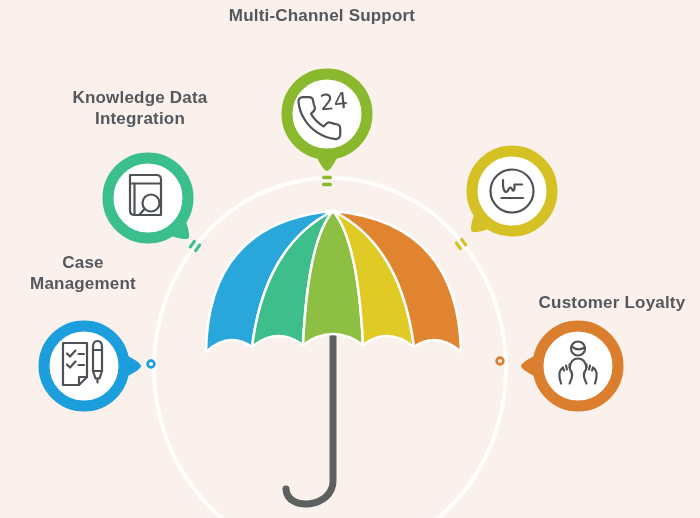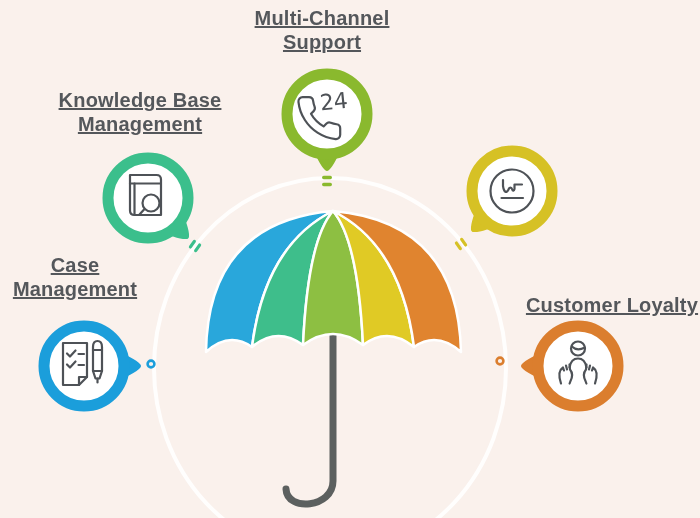--- a/index.html
+++ b/index.html
@@ -6,26 +6,25 @@
   #stage{
     position:relative;
     width:700px;height:518px;
     background:#faf1ec;
     overflow:hidden;
     font-family:"Liberation Sans",sans-serif;
   }
   .label{
     position:absolute;
     font-weight:700;
-    font-size:20px;
+    font-size:17px;
     line-height:1.22;
     color:#54575b;
     text-align:center;
     letter-spacing:.2px;
-    text-decoration:underline;
   }
   .node-svg{position:absolute;width:124px;height:124px;}
   .bg-svg{position:absolute;left:0;top:0;width:700px;height:518px;}
   .glyph{fill:none;stroke-width:2.2;stroke-linecap:round;stroke-linejoin:round;}
 </style>
 </head>
 <body>
 
 <div id="stage">
 
@@ -64,21 +63,21 @@
     <path d="M44,87 Q54,113 60,118 Q62,120 64,118 Q70,113 80,87 Q62,97 44,87 Z" fill="#8ab92e"></path>
     <circle cx="62" cy="62" r="40" fill="#ffffff" stroke-width="11" stroke="#8ab92e"></circle>
     <g class="glyph" transform="translate(7,7)" stroke="#4e5257">
       <g transform="translate(22,34) scale(2.1)">
         <path stroke-width="1.05" d="M22 16.92v3a2 2 0 0 1-2.18 2 19.79 19.79 0 0 1-8.63-3.07 19.5 19.5 0 0 1-6-6 19.79 19.79 0 0 1-3.07-8.67A2 2 0 0 1 4.11 2h3a2 2 0 0 1 2 1.72 12.84 12.84 0 0 0 .7 2.81 2 2 0 0 1-.45 2.11L8.09 9.91a16 16 0 0 0 6 6l1.27-1.27a2 2 0 0 1 2.11-.45 12.84 12.84 0 0 0 2.81.7A2 2 0 0 1 22 16.92z"></path>
       </g>
       <text x="62" y="50" text-anchor="middle" font-size="22" font-weight="400" stroke="none" fill="#4e5257" font-family="'DejaVu Sans',sans-serif" transform="rotate(-6 62 44)">24</text>
     </g>
   </svg>
 
-  <div class="label" style="left:32px;top:88px;width:216px;">Knowledge Base Management</div>
+  <div class="label" style="left:32px;top:88px;width:216px;">Knowledge Data Integration</div>
 
   <svg class="node-svg" style="left:86px;top:136px;" viewBox="0 0 124 124">
     <path d="M44,87 Q54,113 60,118 Q62,120 64,118 Q70,113 80,87 Q62,97 44,87 Z" transform="rotate(-45 62 62)" fill="#3bbf8c"></path>
     <circle cx="62" cy="62" r="40" fill="#ffffff" stroke-width="11" stroke="#3bbf8c"></circle>
     <g class="glyph" transform="translate(7,7)" stroke="#4e5257">
       <path d="M37,32 H63.5 Q68,32 68,36.5 V72 H41.5 Q37,72 37,67.5 Z"></path>
       <path d="M37,40.5 H68"></path>
       <path d="M41.5,40.5 V72"></path>
       <circle cx="58" cy="60" r="8.5" fill="#ffffff"></circle>
       <path d="M51.5,66 L46.5,71.5"></path>
@@ -89,21 +88,21 @@
   <svg class="node-svg" style="left:450px;top:129px;" viewBox="0 0 124 124">
     <path d="M44,87 Q54,113 60,118 Q62,120 64,118 Q70,113 80,87 Q62,97 44,87 Z" transform="rotate(45 62 62)" fill="#d6c125"></path>
     <circle cx="62" cy="62" r="40" fill="#ffffff" stroke-width="11" stroke="#d6c125"></circle>
     <g class="glyph" transform="translate(7,7)" stroke="#4e5257">
       <circle cx="55" cy="55" r="21.5"></circle>
       <path d="M46,44 V50 C47,56.5 49.5,57.5 51.5,53.5 C52.5,51 54.5,51 55.2,53.5 C55.7,55.2 57,55 57.5,53 L57.5,48.5 H65"></path>
       <path d="M44.5,62 H66"></path>
     </g>
   </svg>
 
-  <div class="label" style="left:8px;top:253px;width:134px;">Case Management</div>
+  <div class="label" style="left:16px;top:253px;width:134px;">Case Management</div>
 
   <svg class="node-svg" style="left:22px;top:304px;" viewBox="0 0 124 124">
     <path d="M44,87 Q54,113 60,118 Q62,120 64,118 Q70,113 80,87 Q62,97 44,87 Z" transform="rotate(-90 62 62)" fill="#1b9edb"></path>
     <circle cx="62" cy="62" r="40" fill="#ffffff" stroke-width="11" stroke="#1b9edb"></circle>
     <g class="glyph" transform="translate(7,7)" stroke="#4e5257">
       <path d="M34,32 H58 V66 L50,74 H34 Z"></path>
       <path d="M58,66 H50 V74"></path>
       <path d="M38,42.5 L41,45.5 L46.5,39.5"></path>
       <path d="M49.5,43 H55"></path>
       <path d="M38,53.5 L41,56.5 L46.5,50.5"></path>

